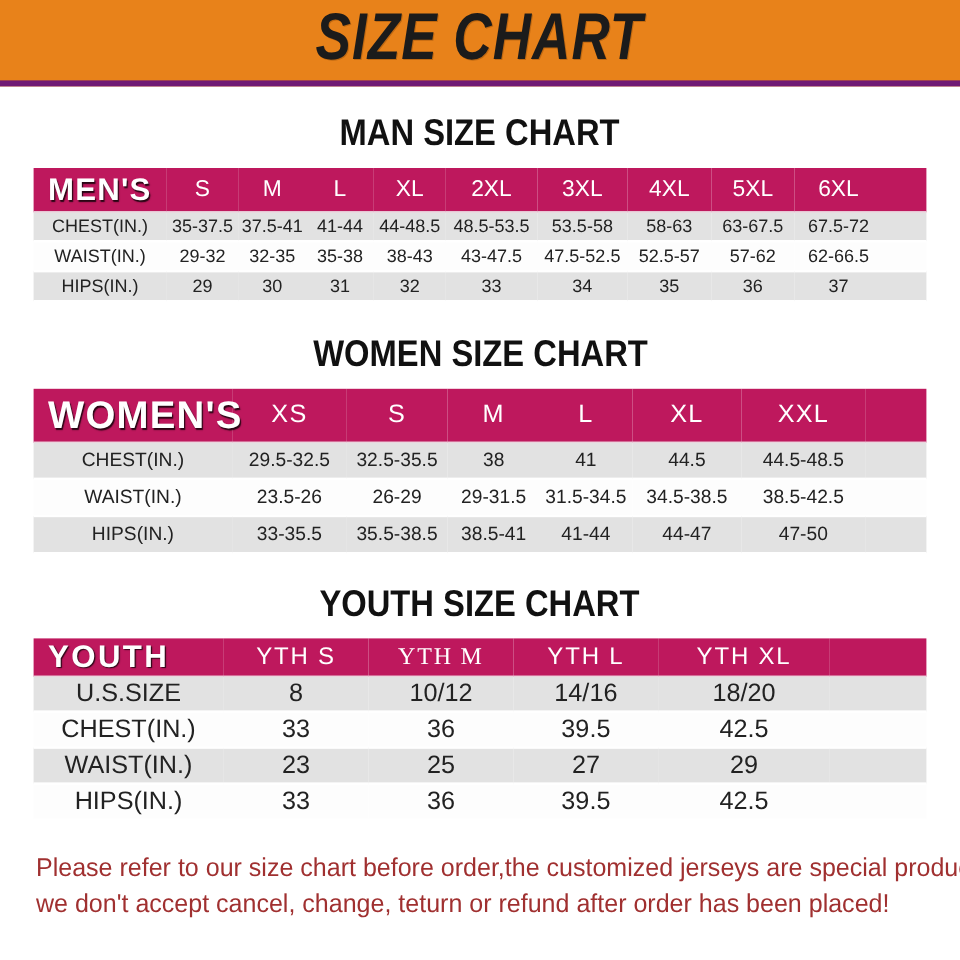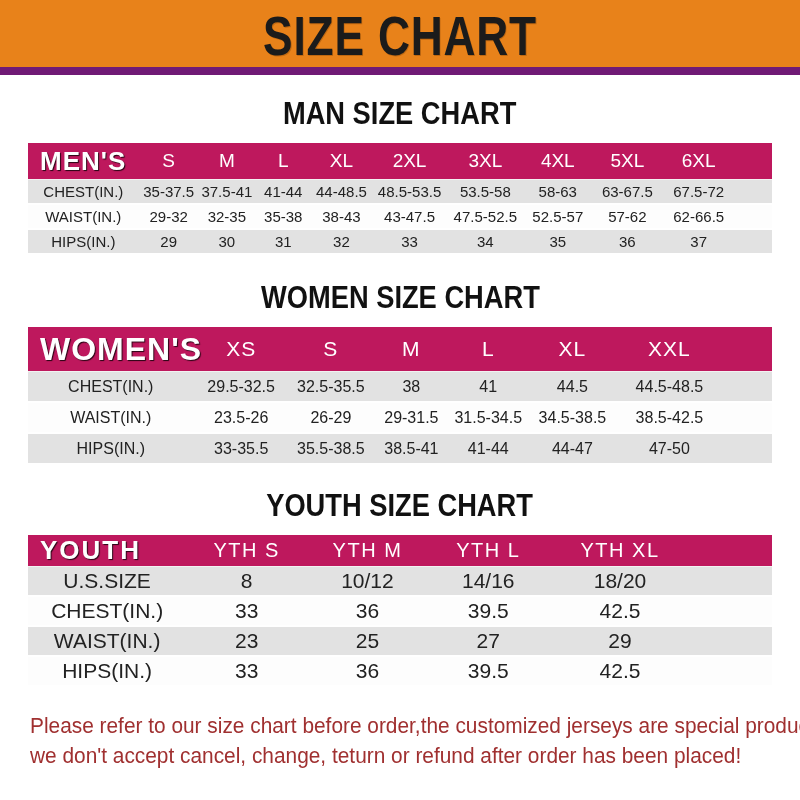--- a/index.html
+++ b/index.html
@@ -7,22 +7,22 @@
     width: 800px; height: 800px;
     background: #ffffff;
     font-family: "Liberation Sans", sans-serif;
     overflow: hidden;
   }
 
   
   .banner {
     width: 800px; height: 67px;
     background: #E8821A;
-    border-bottom: 8px solid #701a75;
-    display: flex; align-items: flex-end; justify-content: center;
+    border-bottom: 5px solid #701a75;
+    display: flex; align-items: flex-start; justify-content: center; font-style: italic;
   }
   .banner-title {
     display: inline-block;
     font-size: 54px; font-weight: 700;
     letter-spacing: 1px;
     color: #1b1b1b;
     transform: scale(0.82, 1.02);
     text-shadow: 1px 1px 0 rgba(120,60,0,0.35);
     white-space: nowrap;
   }
@@ -223,21 +223,21 @@
   </table>
 
 <div class="section-heading s3">
   <span class="ht">YOUTH SIZE CHART</span>
 </div>
 <table class="size-table t-youth">
     <thead>
       <tr>
         <th class="lbl" style="width: 20%;">YOUTH</th>
         <th style="width: 16.5%;">YTH S</th>
-        <th style="width: 16.5%;">YTH M</th>
+        <th style="width: 16.5%; font-family: Liberation Serif, serif;">YTH M</th>
         <th style="width: 16.5%;">YTH L</th>
         <th style="width: 19.5%;">YTH XL</th>
         <th style="width: 11%;"></th>
       </tr>
     </thead>
     <tbody>
       <tr>
         <td class="rlbl">U.S.SIZE</td>
         <td>8</td>
         <td>10/12</td>

